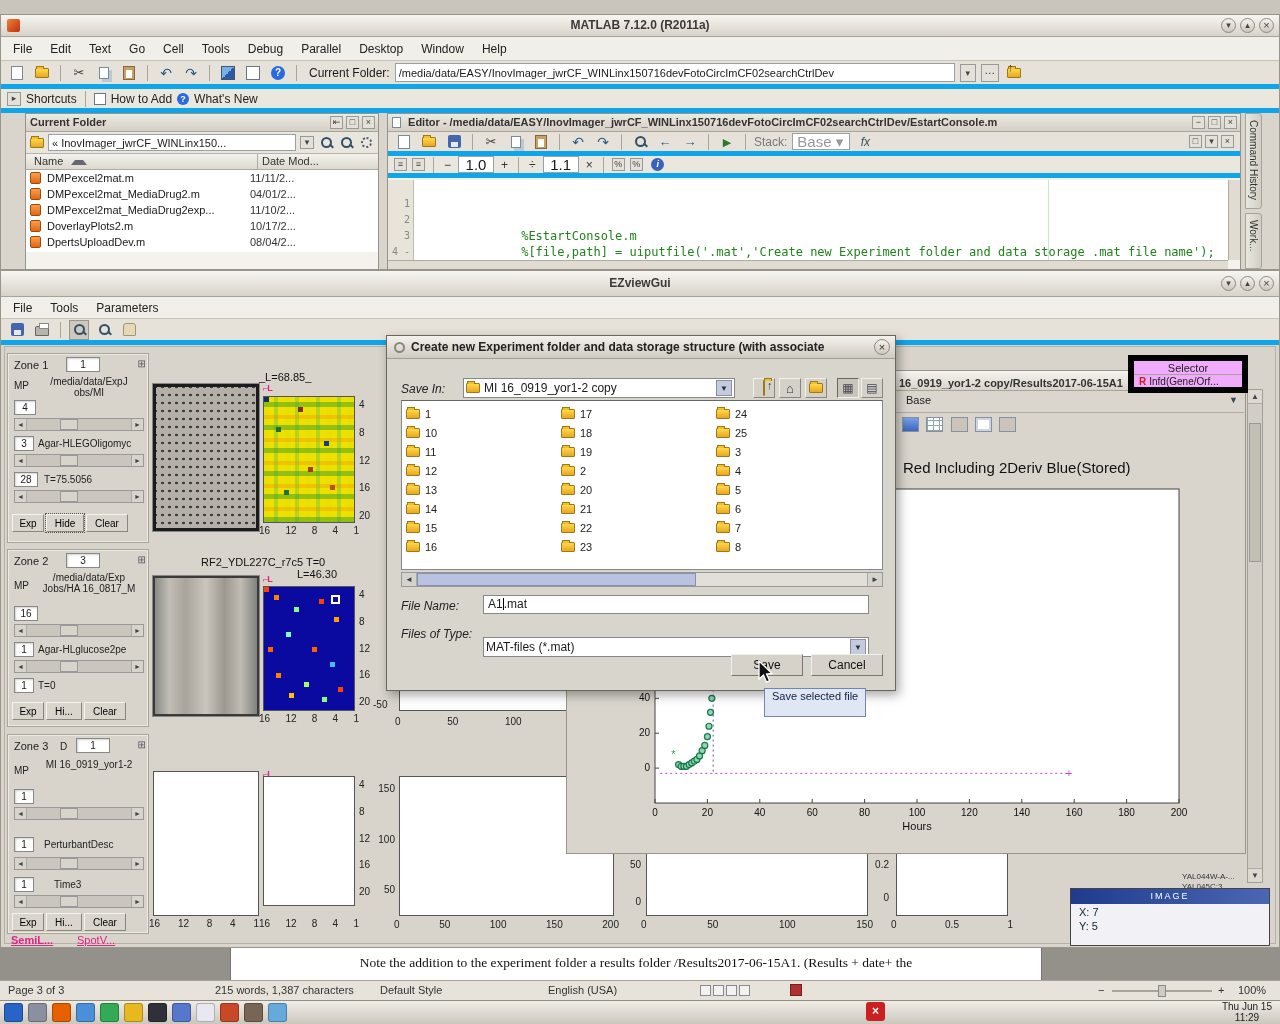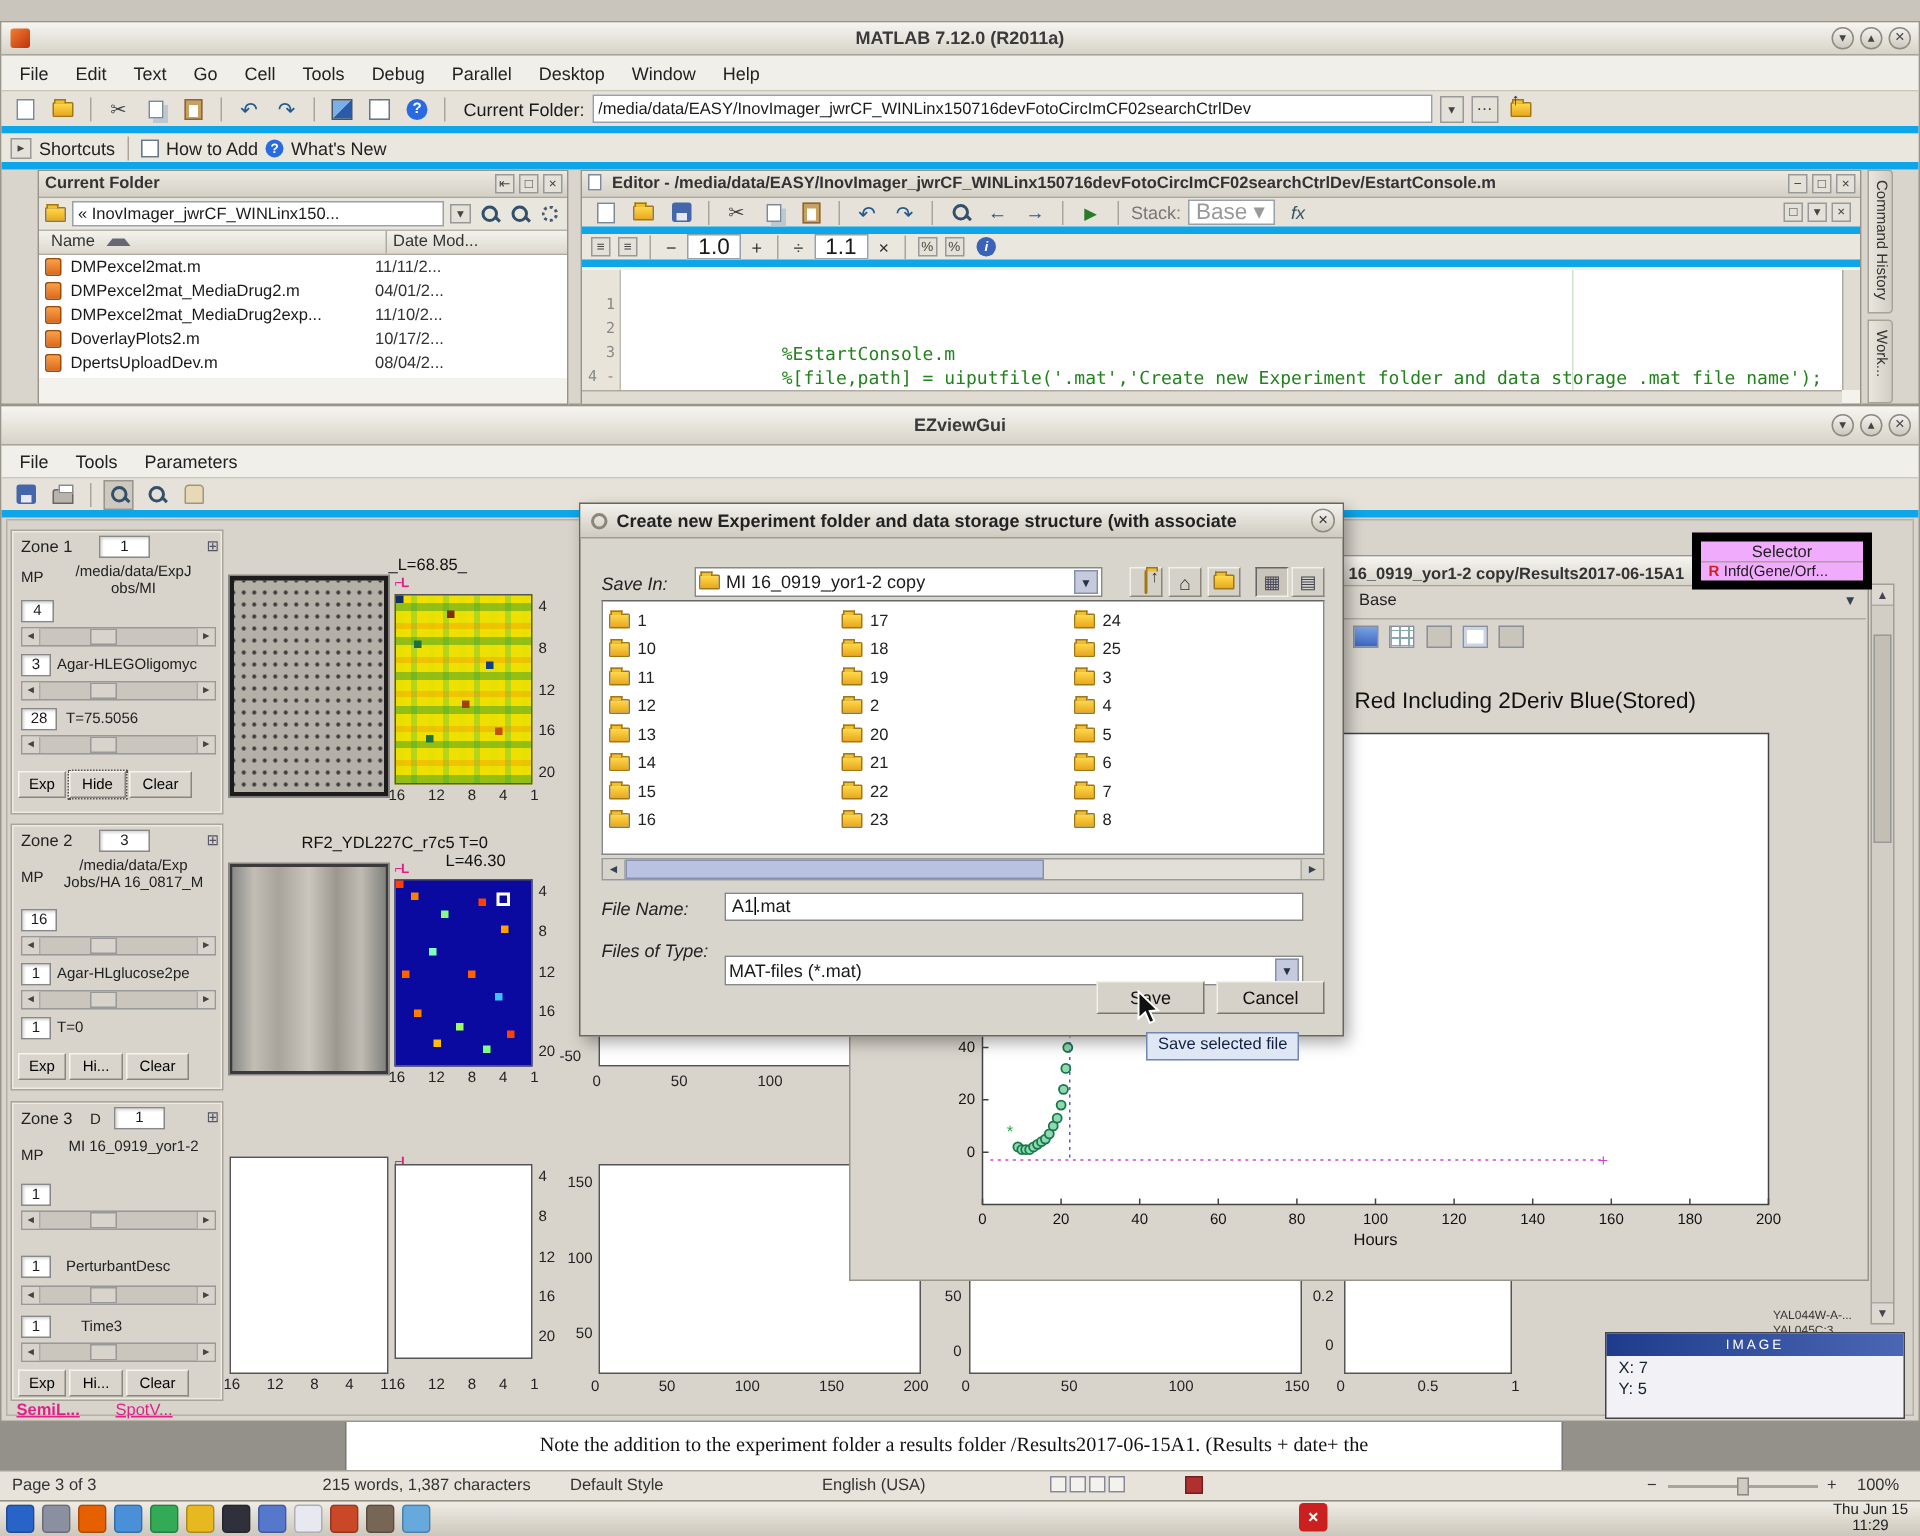--- a/index.html
+++ b/index.html
@@ -172,21 +172,21 @@
 .hscroll { position:absolute; left:14px; top:236px; width:482px; height:15px; background:#e2dfd8; border:1px solid #999; display:flex; }
 .hscroll .sa { width:15px; font-size:8px; line-height:13px; text-align:center; color:#345; background:#d6d3ca; border-right:1px solid #aaa;}
 .hscroll .sa:last-child { border-left:1px solid #aaa; border-right:0; }
 .hscroll .st { flex:1; position:relative; }
 .hscroll .sth { position:absolute; left:0; width:62%; top:0; bottom:0; background:#b9c2e0; border:1px solid #8890b0; }
 .dinput { position:absolute; height:19px; background:#fff; border:1px solid #888; font-size:12px; padding:1px 4px; }
 .caret { display:inline-block; width:1px; height:12px; background:#000; vertical-align:-2px; }
 .dbtn { position:absolute; width:72px; height:22px; background:#d6d2c9; border:1px solid #7a766a;
   border-top-color:#f2f0ea; border-left-color:#f2f0ea; font-size:12px; text-align:center; line-height:20px; color:#111; }
 #tooltip { position:absolute; left:764px; top:688px; background:#dfe7f5; border:1px solid #7088b0;
-  font-size:11px; color:#102040; padding:1px 7px 4px; z-index:60; white-space:nowrap; }
+  font-size:11px; color:#102040; padding:1px 7px 14px; z-index:60; white-space:nowrap; }
 #cursor { position:absolute; left:757px; top:660px; z-index:70; }
 
 #writerstrip { position:absolute; left:0; top:948px; width:1280px; height:32px; background:#94908a; }
 #writerpage { position:absolute; left:230px; top:0; width:812px; height:32px; background:#fff; border-left:1px solid #777; border-right:1px solid #777; }
 #writerpage .doctext { margin-top:7px; text-align:center; font-family:"Liberation Serif",serif; font-size:13.5px; color:#111; }
 #statusbar { position:absolute; left:0; top:980px; width:1280px; height:20px; background:#e7e3da;
   border-top:1px solid #a8a398; font-size:11px; color:#333; }
 #statusbar span.sbi { position:absolute; top:3px; }
 .sbsq { display:inline-block; width:11px; height:11px; border:1px solid #889; background:#f4f2ec; margin-right:2px; vertical-align:-2px;}
 .zoomtrack { position:absolute; top:9px; width:100px; height:2px; background:#a9a49a; }

